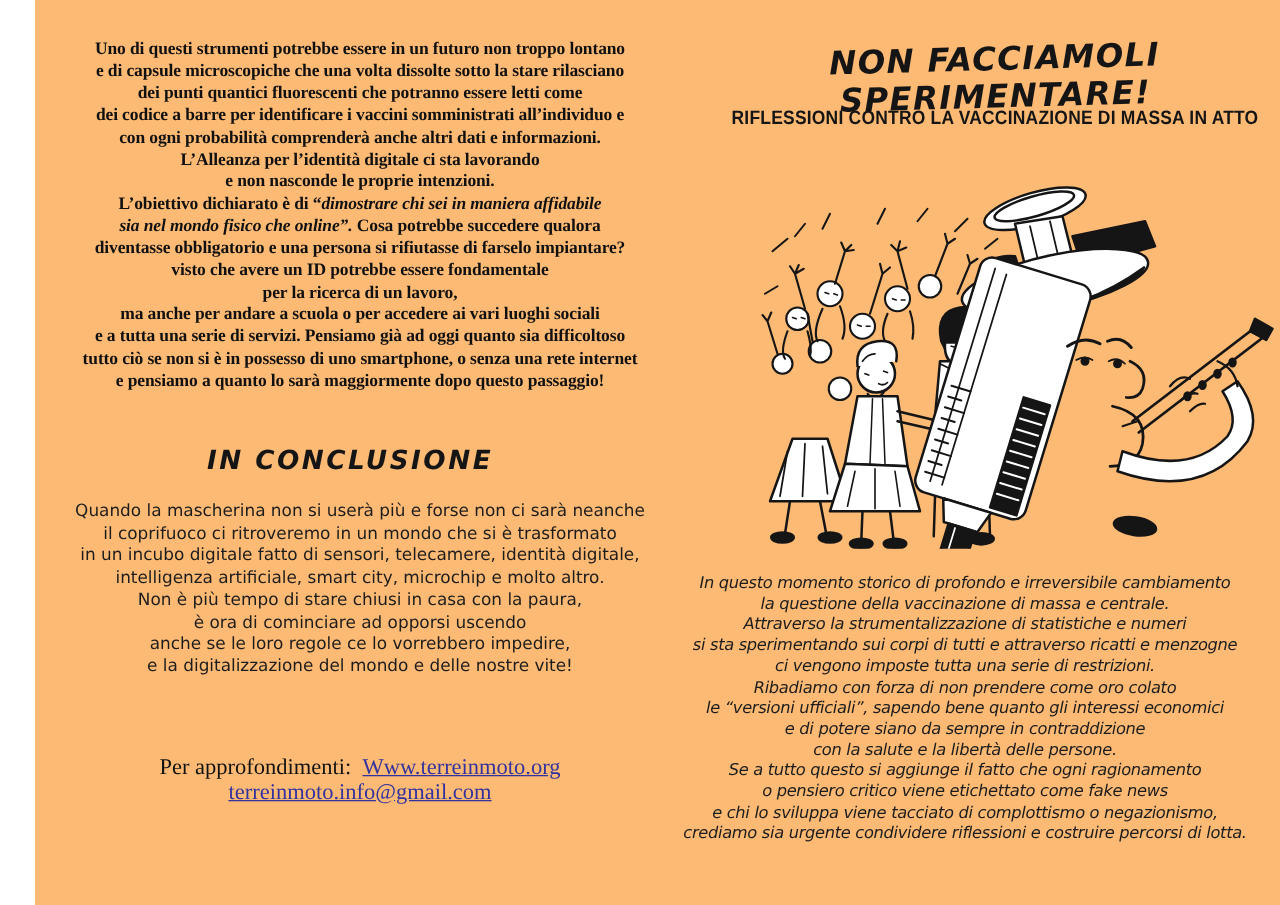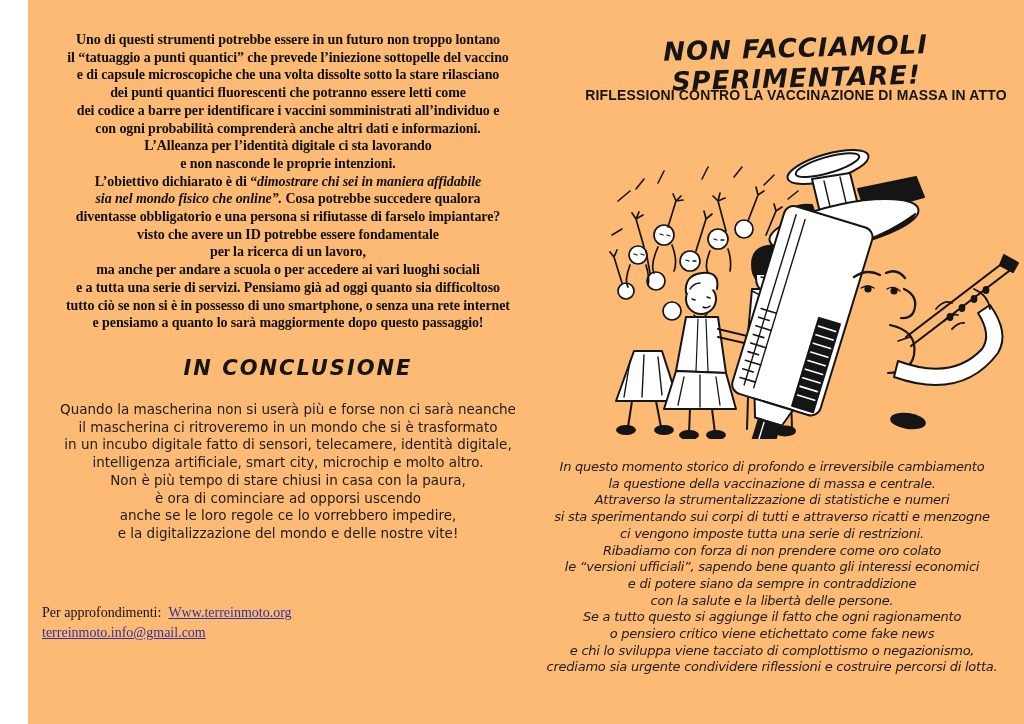--- a/index.html
+++ b/index.html
@@ -11,34 +11,34 @@
 
   
   .left-intro {
     position:absolute; left:14px; top:31px; width:492px; text-align:center;
     font-family:"Liberation Serif", serif; font-weight:bold;
     font-size:14px; line-height:17.7px; letter-spacing:-0.1px; color:#101010;
   }
   .seg-italic { font-style:italic; }
 
   .conclusion-heading {
-    position:absolute; left:24px; top:356px; width:492px; text-align:center;
+    position:absolute; left:6px; top:356px; width:492px; text-align:center;
     font-family:"DejaVu Sans", sans-serif; font-weight:bold; font-style:italic;
     font-size:21px; letter-spacing:2px; color:#151515;
   }
 
   .conclusion-text {
     position:absolute; left:10px; top:401px; width:500px; text-align:center;
     font-family:"DejaVu Sans", sans-serif; font-size:13.5px; line-height:17.7px;
     color:#1c1c1c;
   }
 
   .left-footer {
-    position:absolute; left:14px; top:603px; width:492px; text-align:left;
-    font-family:"Liberation Serif", serif; font-size:14px; line-height:20px; color:#111;
+    position:absolute; left:14px; top:603px; width:492px; text-align:center;
+    font-family:"Liberation Serif", serif; font-size:18px; line-height:20px; color:#111;
   }
   .left-footer a { color:#32329f; text-decoration:underline; cursor:pointer; }
 
   
   .right-title {
     position:absolute; left:520px; top:33px; width:496px; text-align:center;
     font-family:"DejaVu Sans", sans-serif; font-weight:bold; font-style:italic;
     font-size:26px; letter-spacing:1px; color:#151515;
     transform:rotate(-1.6deg);
   }
@@ -59,21 +59,20 @@
     font-size:13px; line-height:16.7px; letter-spacing:-0.25px; color:#1c1c1c;
   }
 </style>
 </head>
 <body>
 
 <div class="sheet">
 
   <div class="left-intro">
       <div class="line">Uno di questi strumenti potrebbe essere in un futuro non troppo lontano</div>
-      <div class="line">il “tatuaggio a punti quantici” che prevede l’iniezione sottopelle del vaccino</div>
       <div class="line">e di capsule microscopiche che una volta dissolte sotto la stare rilasciano</div>
       <div class="line">dei punti quantici fluorescenti che potranno essere letti come</div>
       <div class="line">dei codice a barre per identificare i vaccini somministrati all’individuo e</div>
       <div class="line">con ogni probabilità comprenderà anche altri dati e informazioni.</div>
       <div class="line">L’Alleanza per l’identità digitale ci sta lavorando</div>
       <div class="line">e non nasconde le proprie intenzioni.</div>
       <div class="line"><span>L’obiettivo dichiarato è di “</span><span class="seg-italic">dimostrare chi sei in maniera affidabile</span></div>
       <div class="line"><span class="seg-italic">sia nel mondo fisico che online”.</span><span> Cosa potrebbe succedere qualora</span></div>
       <div class="line">diventasse obbligatorio e una persona si rifiutasse di farselo impiantare?</div>
       <div class="line">visto che avere un ID potrebbe essere fondamentale</div>
@@ -81,21 +80,21 @@
       <div class="line">ma anche per andare a scuola o per accedere ai vari luoghi sociali</div>
       <div class="line">e a tutta una serie di servizi. Pensiamo già ad oggi quanto sia difficoltoso</div>
       <div class="line">tutto ciò se non si è in possesso di uno smartphone, o senza una rete internet</div>
       <div class="line">e pensiamo a quanto lo sarà maggiormente dopo questo passaggio!</div>
     </div>
 
   <div class="conclusion-heading">IN CONCLUSIONE</div>
 
   <div class="conclusion-text">
       <div class="line">Quando la mascherina non si userà più e forse non ci sarà neanche</div>
-      <div class="line">il mascherina ci ritroveremo in un mondo che si è trasformato</div>
+      <div class="line">il coprifuoco ci ritroveremo in un mondo che si è trasformato</div>
       <div class="line">in un incubo digitale fatto di sensori, telecamere, identità digitale,</div>
       <div class="line">intelligenza artificiale, smart city, microchip e molto altro.</div>
       <div class="line">Non è più tempo di stare chiusi in casa con la paura,</div>
       <div class="line">è ora di cominciare ad opporsi uscendo</div>
       <div class="line">anche se le loro regole ce lo vorrebbero impedire,</div>
       <div class="line">e la digitalizzazione del mondo e delle nostre vite!</div>
     </div>
 
   <div class="left-footer">
     <div class="line"><span>Per approfondimenti:</span>&nbsp;&nbsp;<a>Www.terreinmoto.org</a></div>

